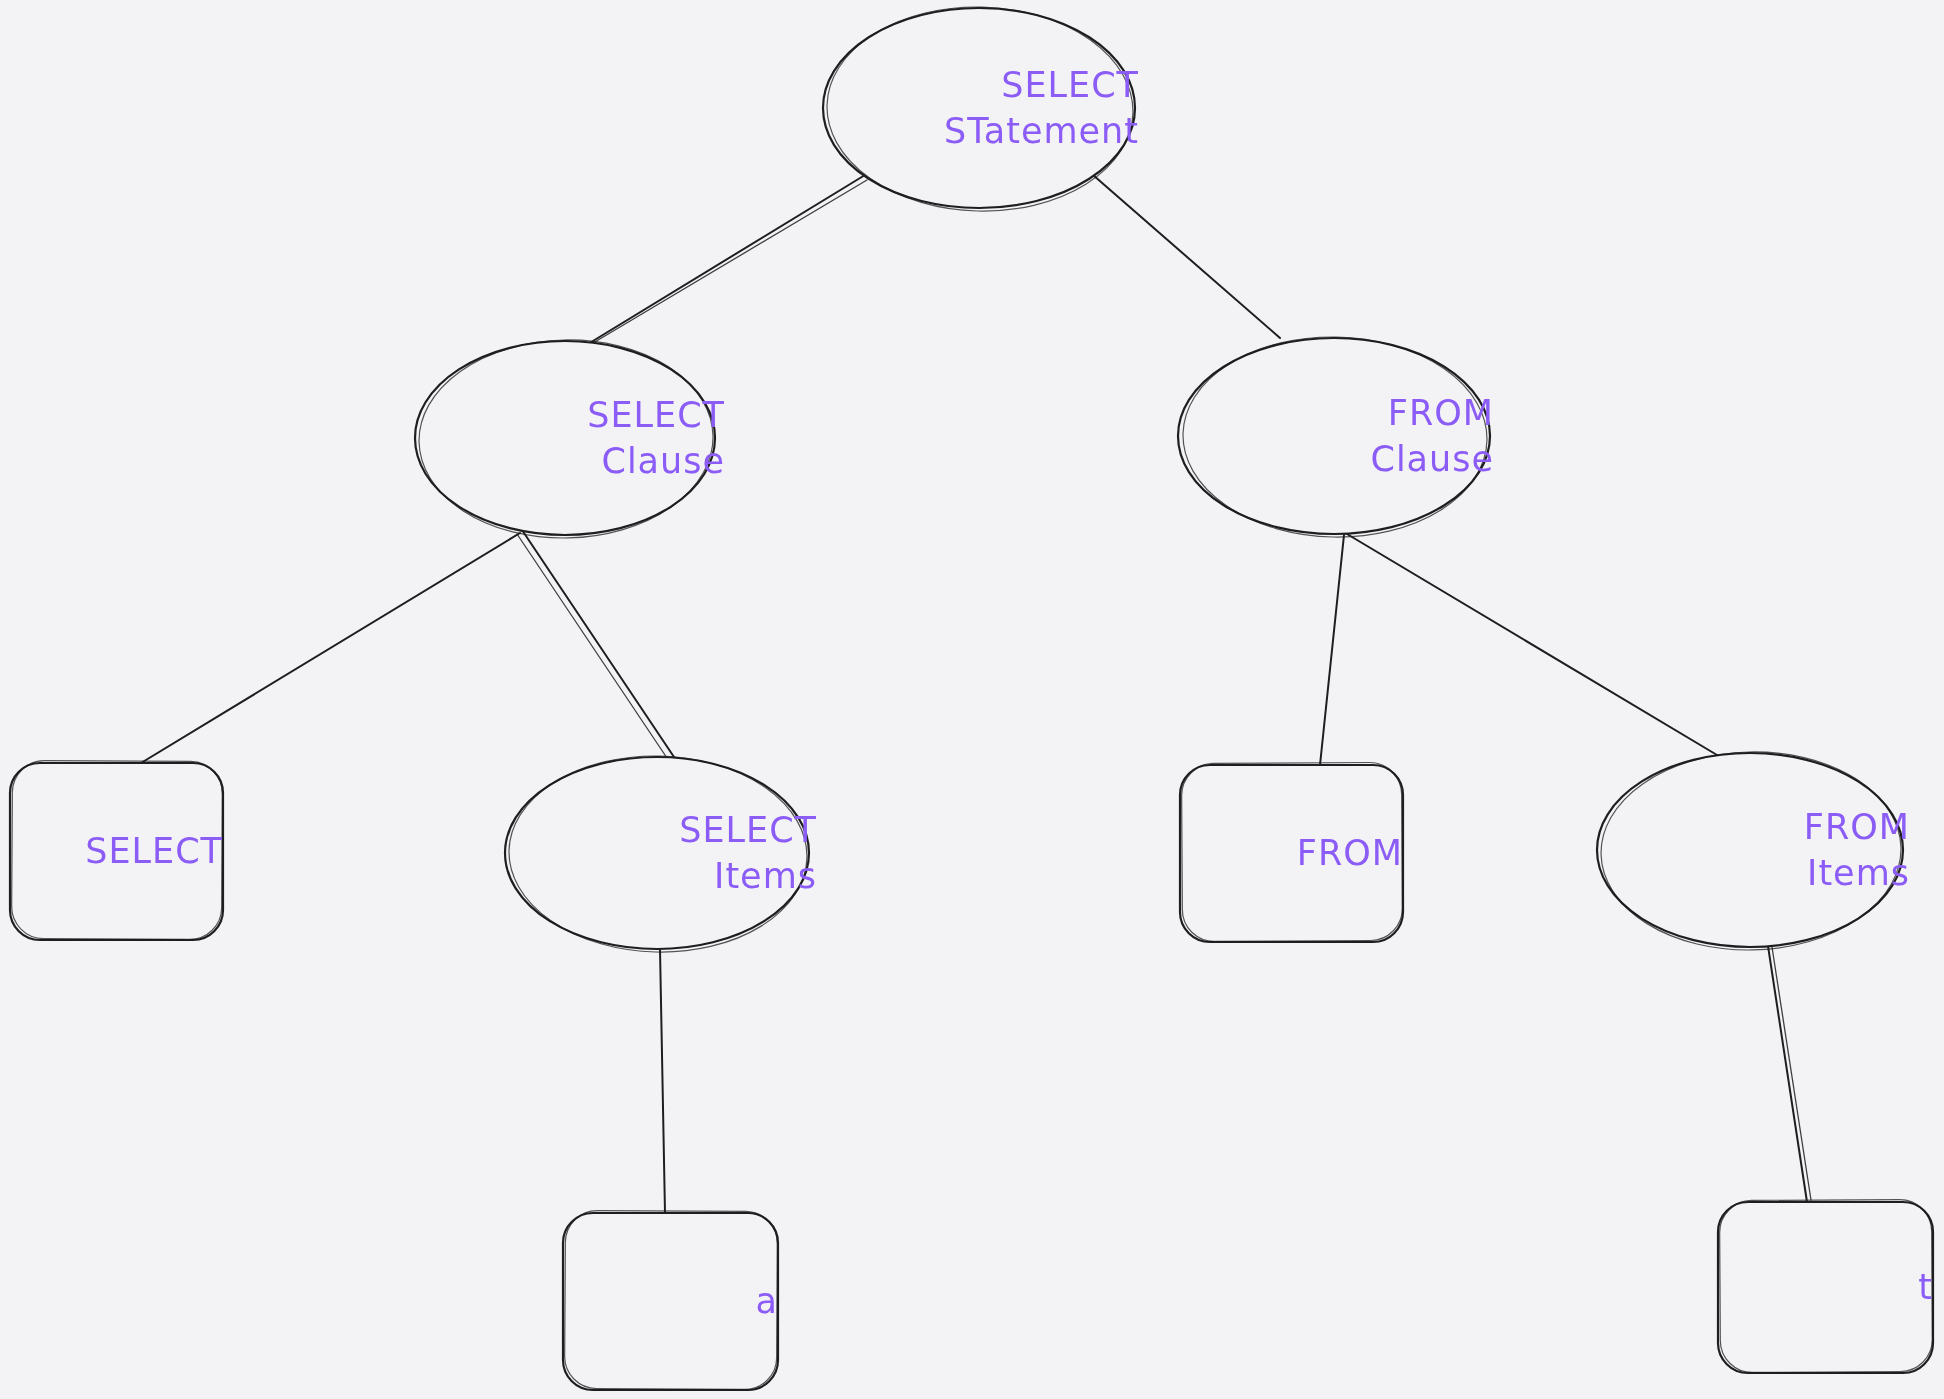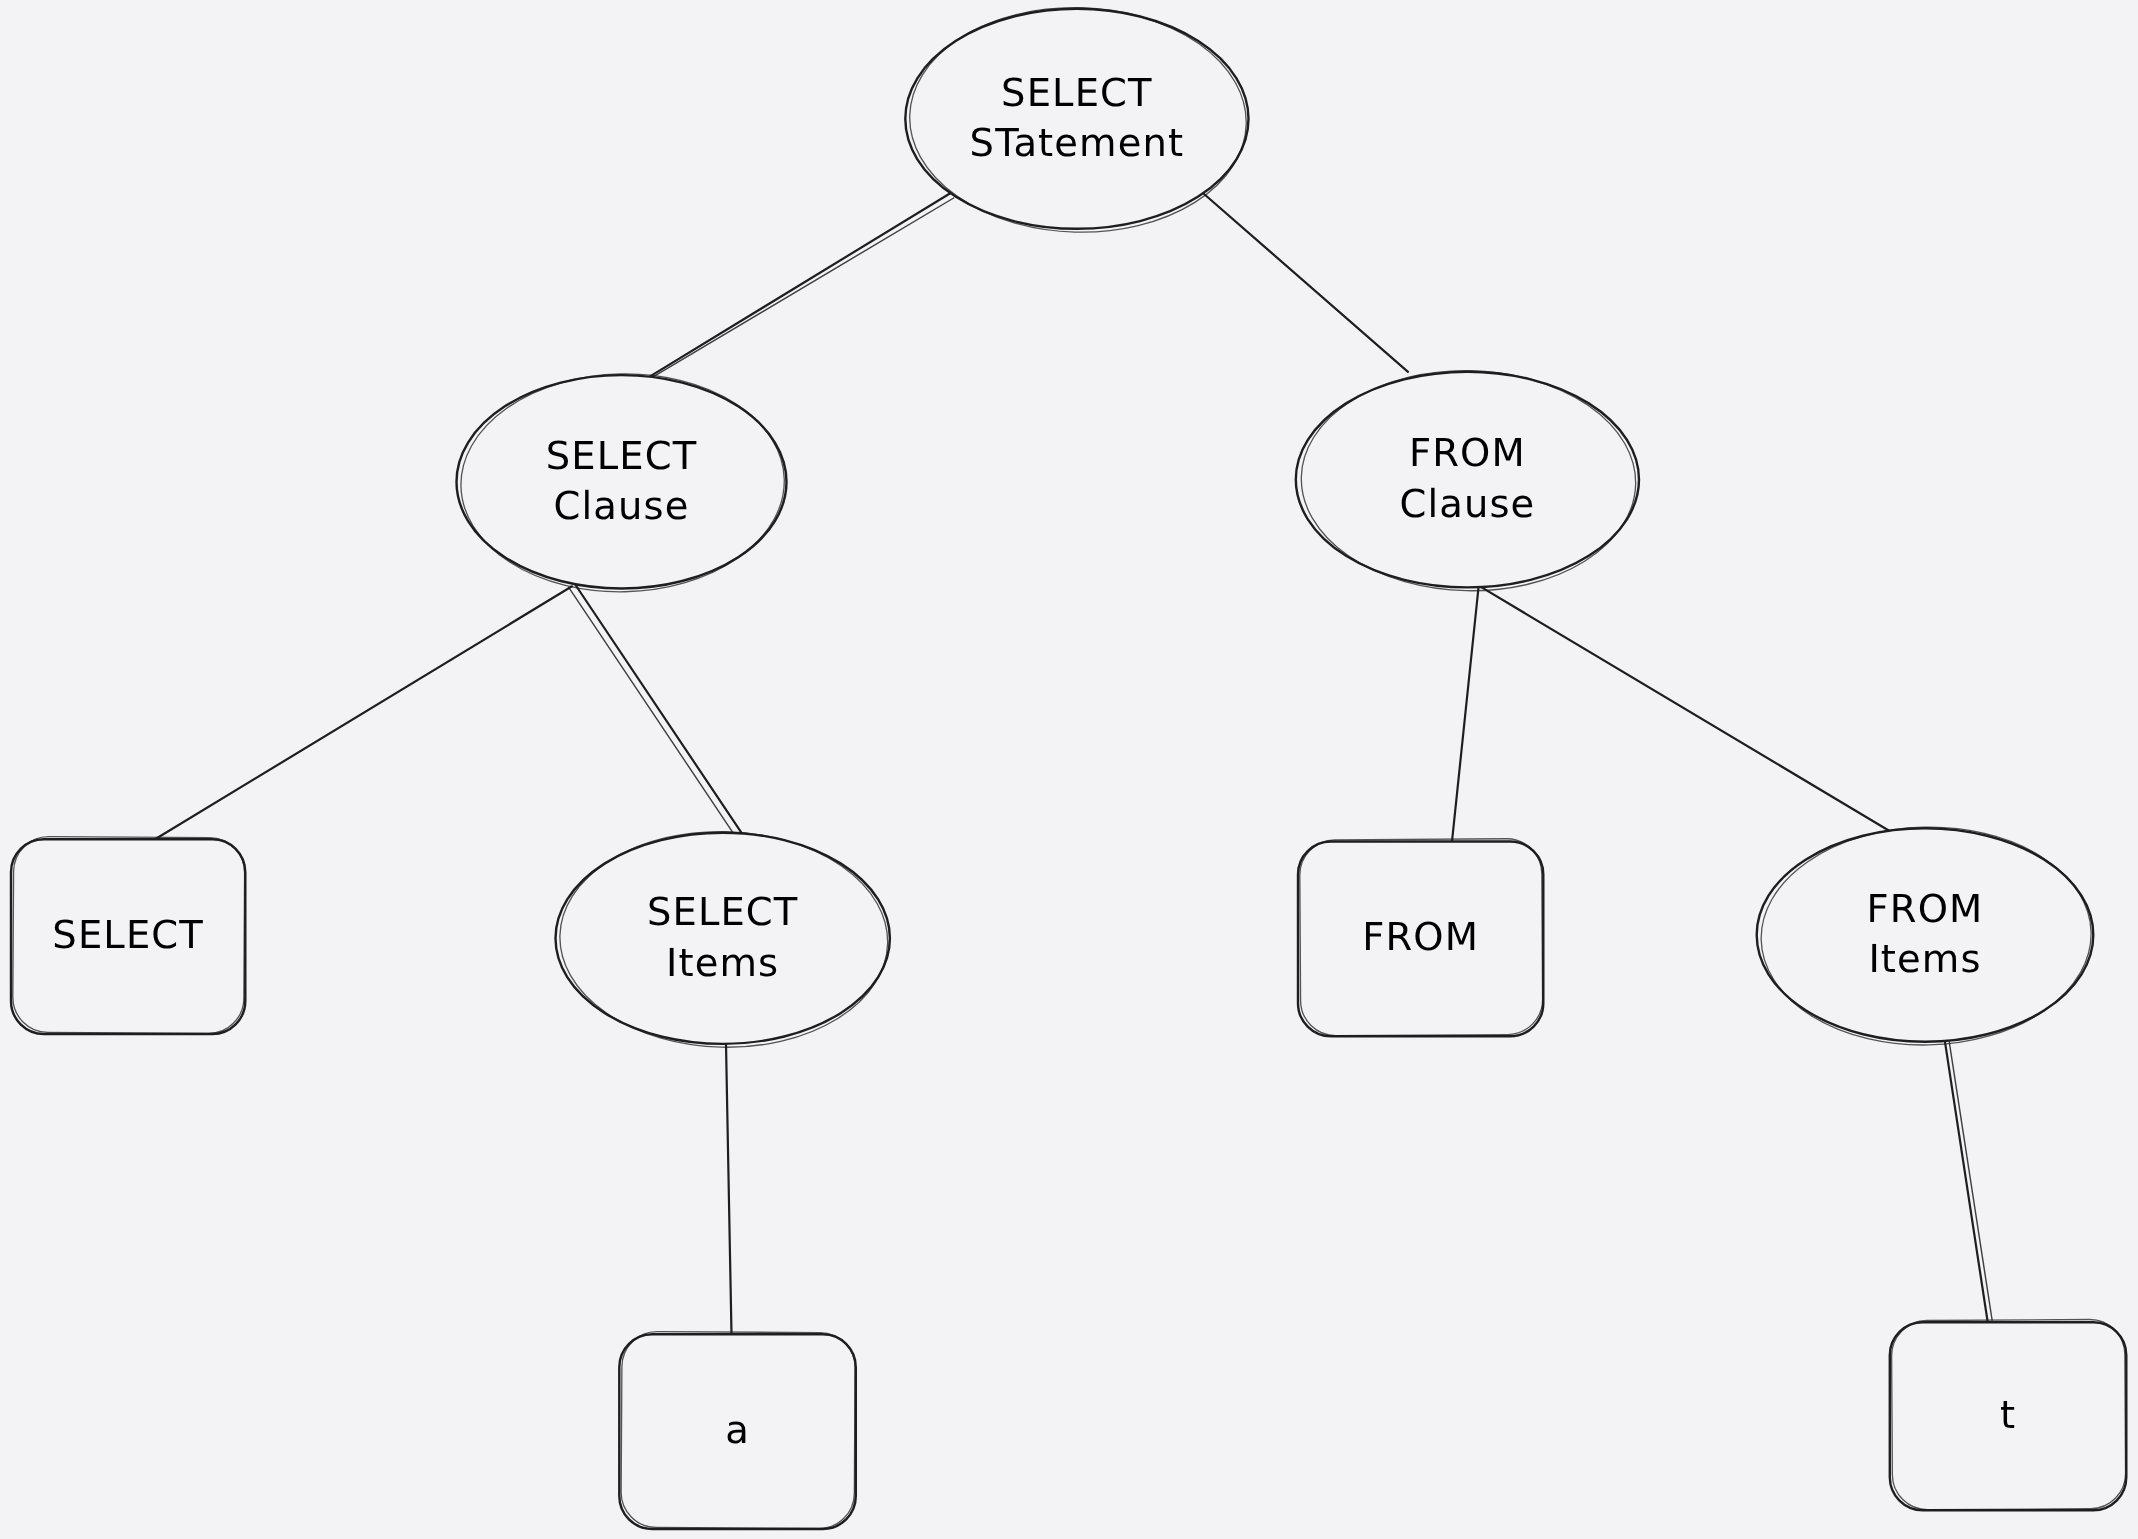--- a/index.html
+++ b/index.html
@@ -37,24 +37,24 @@
   }
   .shape.sketch {
     fill: none;
     stroke-width: 1.2;
     opacity: 0.75;
   }
   .node-label {
     position: absolute;
     display: flex;
     flex-direction: column;
-    align-items: center;
+    align-items: flex-end;
     justify-content: center;
     text-align: center;
-    color: #000000;
+    color: #8b5cf6;
     font-size: 35px;
     line-height: 1.32;
     letter-spacing: 1px;
     pointer-events: none;
     white-space: nowrap;
   }
 </style>
 </head>
 <body>
 

